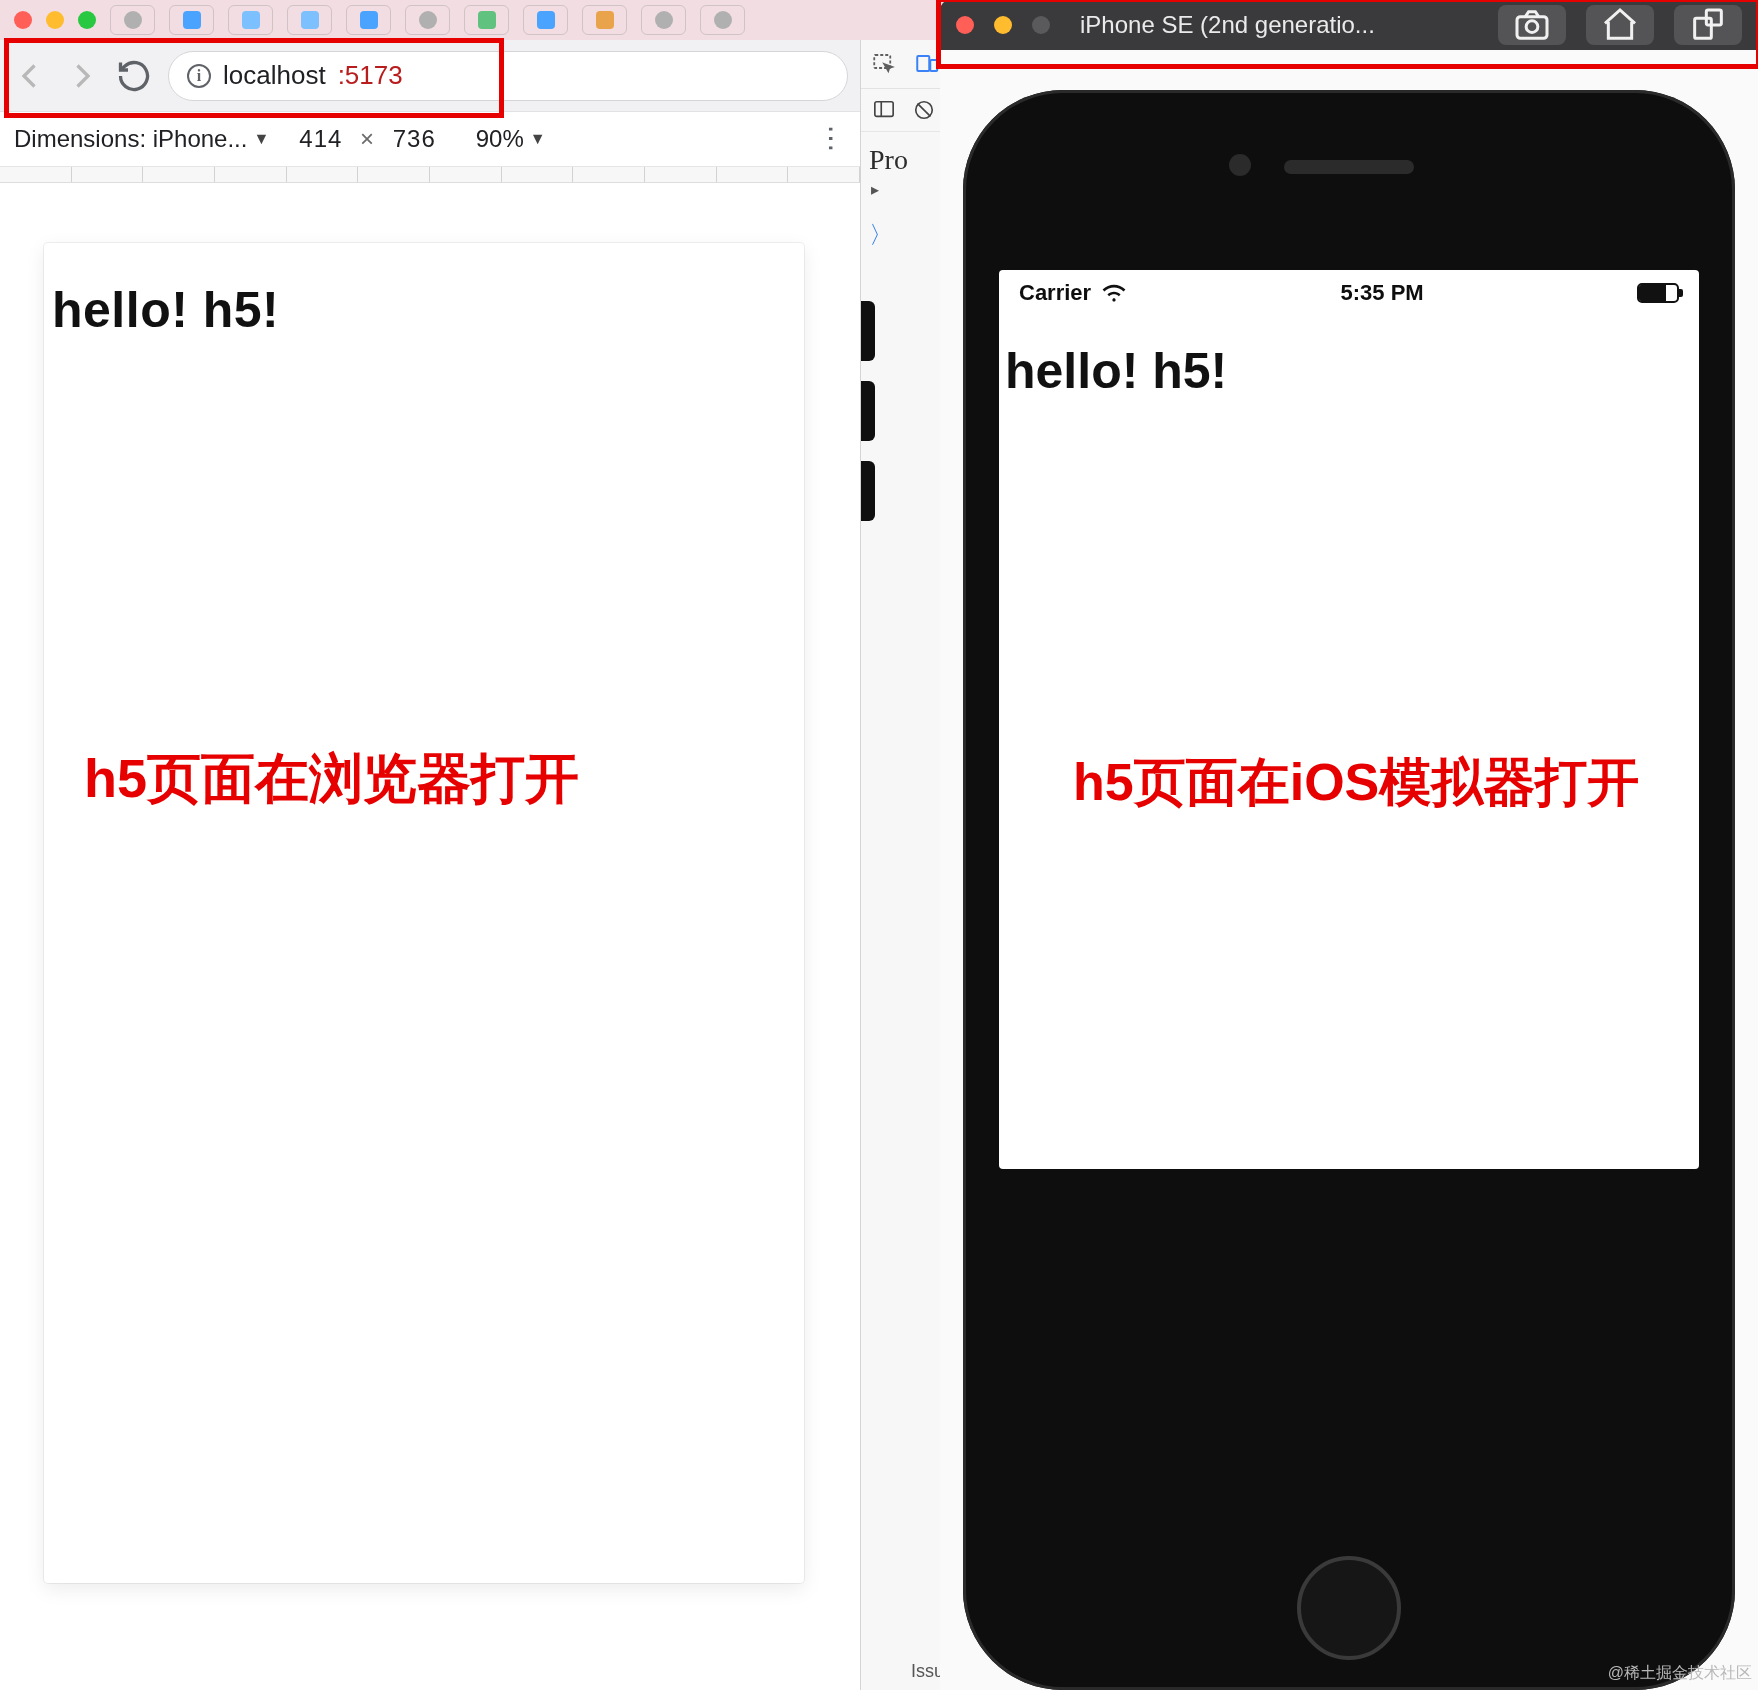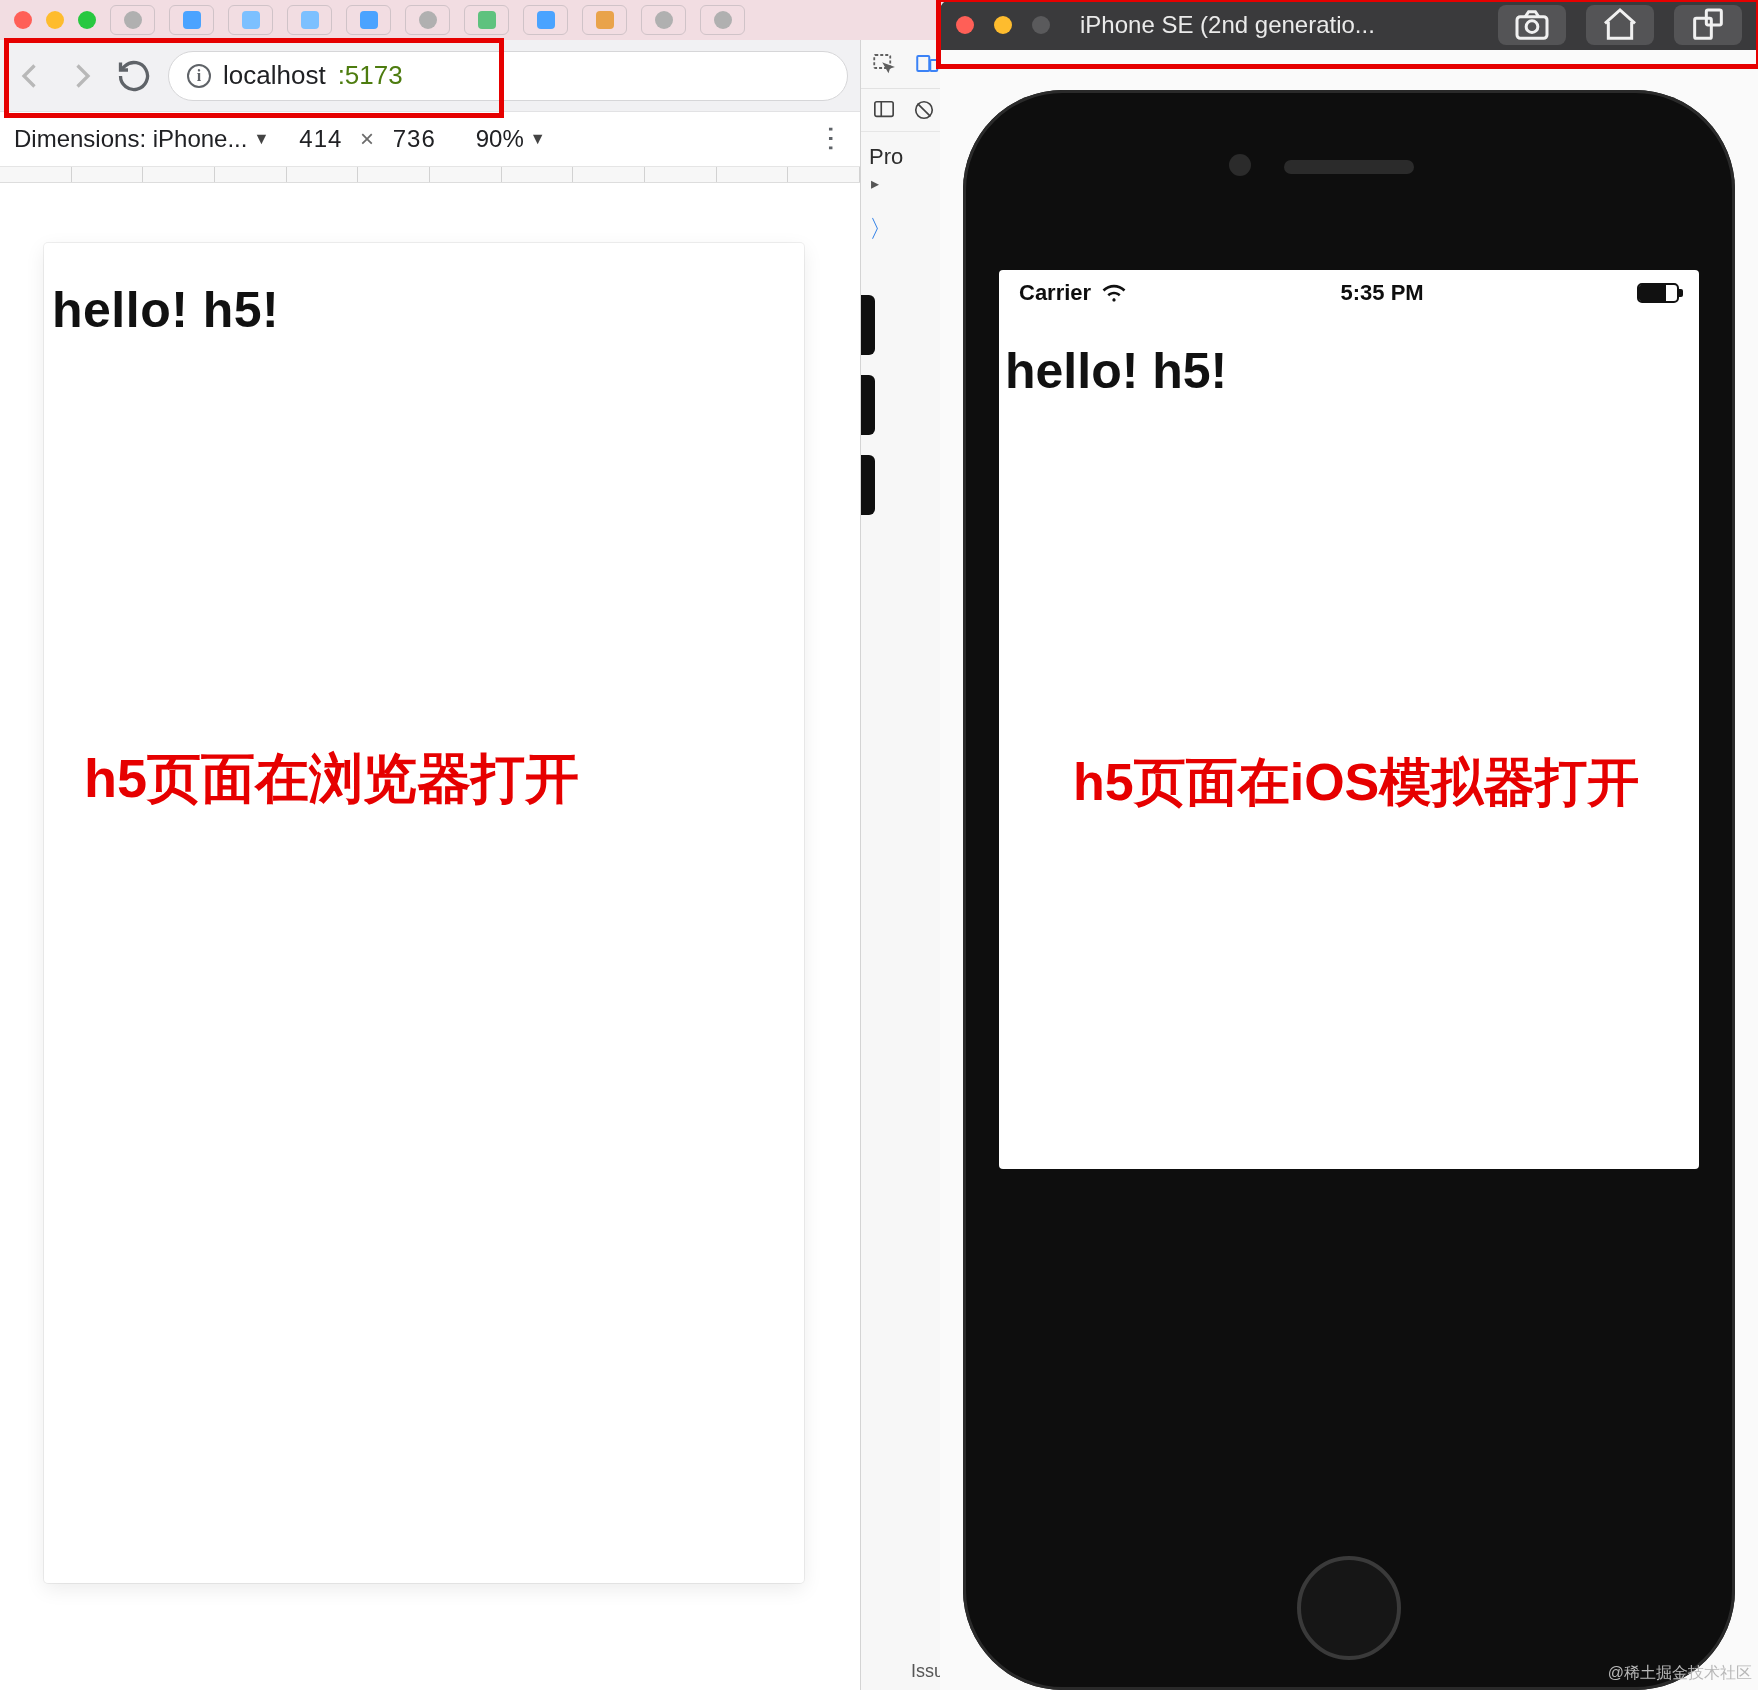--- a/index.html
+++ b/index.html
@@ -86,21 +86,21 @@
     .addr .info-ico {
       width: 24px; height:24px;
       border: 2px solid #5f6368;
       border-radius: 50%;
       display:flex; align-items:center; justify-content:center;
       font-size: 16px;
       font-weight: 700;
       color:#5f6368;
       font-family: serif;
     }
-    .addr .host-port { color: #4d7c0f; text-align: right; }
+    .addr .host-port { color: #b91c1c; text-align: right; }
 
     .dev-devicebar {
       height: 55px;
       background: #ffffff;
       border-bottom: 1px solid #e5e5e5;
       display:flex; align-items:center;
       padding: 0 14px;
       font-size: 24px;
       color: #202124;
     }
@@ -166,22 +166,23 @@
     .mid-icons span { width:28px; height:24px; display:inline-block; }
     .mid-row2 {
       display:flex; align-items:center; gap:14px;
       padding: 10px 10px;
       border-bottom:1px solid #e6e6e6;
       color:#444;
     }
     .mid-row2 span { width:26px; height:22px; display:inline-block; }
     .mid-text {
       padding: 12px 8px 4px 8px;
-      font-size: 22px;
+      font-size: 28px;
       color:#2c2c2c;
+      font-family:Liberation Serif, serif;
     }
     .mid-chev { padding: 20px 8px; color:#2f7fe6; font-size:24px; }
     .mid-knobs { padding-top: 30px; display:flex; flex-direction:column; gap:20px; align-items:flex-start; }
     .mid-knobs .knob {
       width: 14px; height: 60px;
       background:#0f0f0f;
       border-radius: 0 6px 6px 0;
     }
     .issu { position:absolute; bottom: 8px; right: 6px; font-size: 18px; color:#555; }
 

